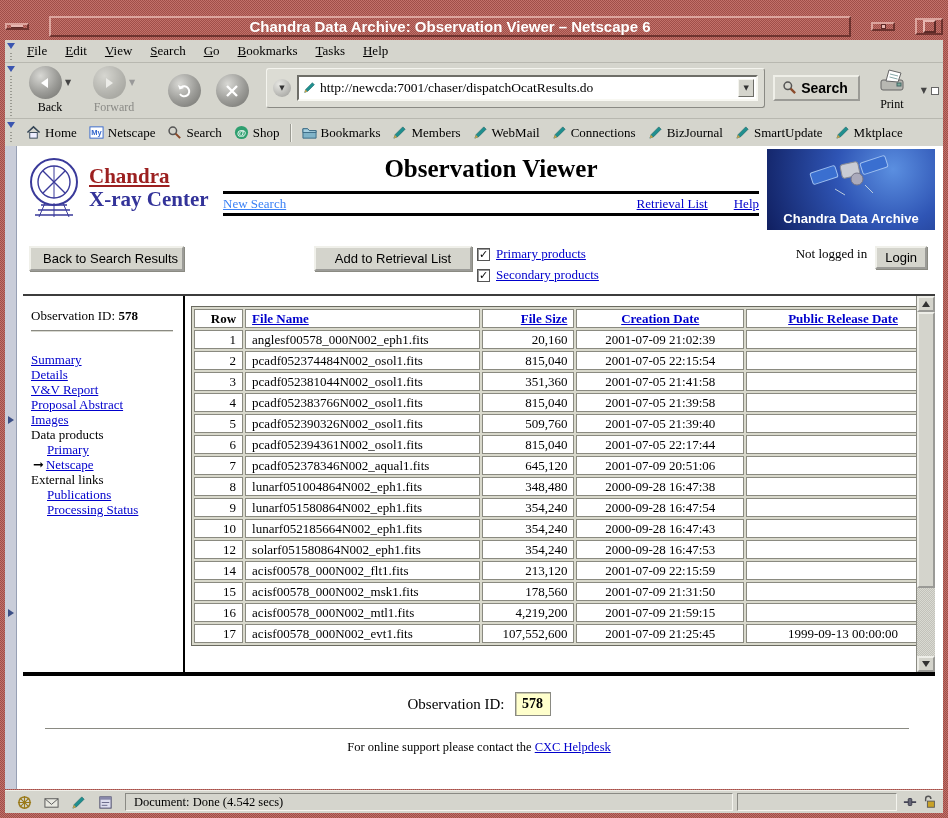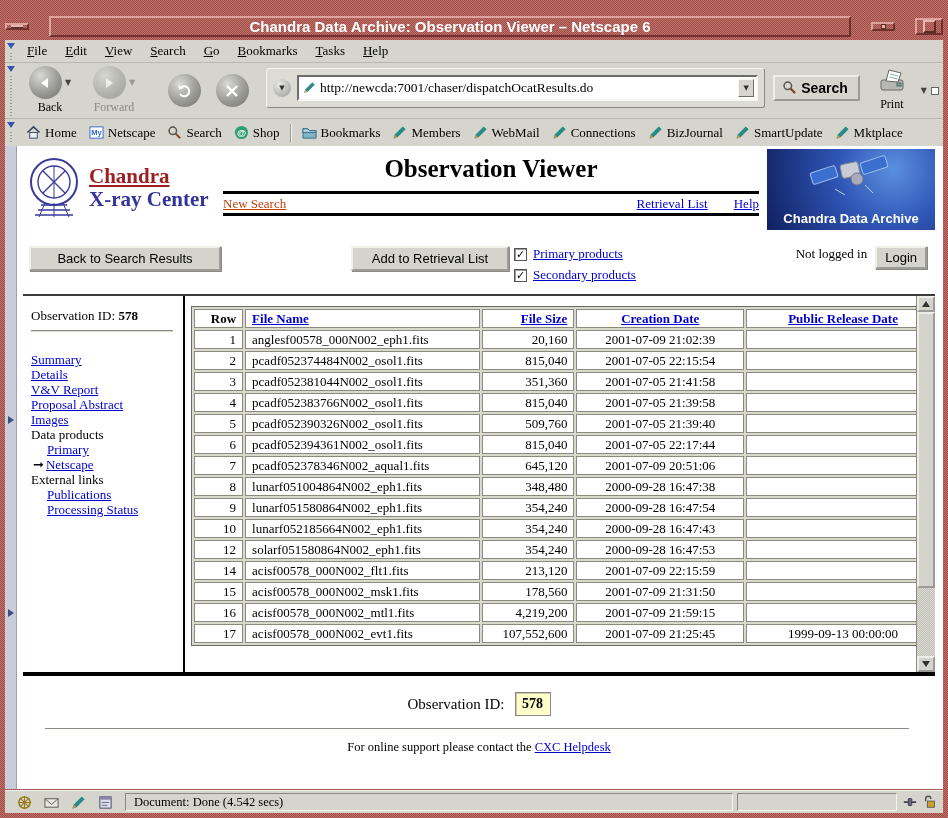--- a/index.html
+++ b/index.html
@@ -81,31 +81,31 @@
   .hdr { display:flex; margin-top:1px; }
   .logo-block { flex:0 0 200px; display:flex; align-items:flex-start; padding-top:6px; }
   .logo-text { margin-left:4px; margin-top:10px; font-weight:bold; font-size:21px; line-height:23px; }
   .logo-l1 { color:#9c2020;text-decoration:underline; } .logo-l2 { color:#333399; }
   .hdr-center { flex:1; padding-top:6px; }
   .page-title { text-align:center; font-weight:bold; font-size:25px; margin-bottom:8px; }
   .black-rule { height:3px; background:#000; }
   .hdr-links { display:flex; align-items:center; height:19px; font-size:13px; }
   .spacer { flex:1; }
   a, .linkish { color:#0000cc; text-decoration:underline; cursor:pointer; }
-  .visited { color:#c2410c; }
+  .visited { color:#3b82f6; }
   .banner { flex:0 0 168px; height:81px; margin-left:8px; position:relative; overflow:hidden;
     background:radial-gradient(circle at 75% 25%, #5b8fe0 0%, #2f55b5 40%, #101f60 100%); }
   .banner-label { position:absolute; bottom:4px; width:100%; text-align:center; color:#fff;
     font-family:"Liberation Sans","DejaVu Sans",sans-serif; font-weight:bold; font-size:13px; }
   .banner svg { position:absolute; top:6px; left:38px; }
 
   .actions { display:flex; align-items:flex-start; margin-top:16px; height:44px; }
   .btn3d { background:#d4d4cc; border:2px outset #f0f0ea; box-shadow:1px 1px 0 #8a8a82;
     font-size:13px; padding:3px 12px; white-space:nowrap; }
-  .btn-back { margin-left:6px; width:192px; }
+  .btn-back { margin-left:6px; width:155px; }
   .btn-add { margin-left:130px; width:158px; }
   .checks { margin-left:5px; display:flex; flex-direction:column; gap:5px; }
   .check-row { display:flex; align-items:center; gap:6px; }
   .cb { width:13px; height:13px; background:#fff; border:1px solid #555;
     box-shadow:inset 1px 1px 0 #999; display:flex; align-items:center; justify-content:center;
     font-size:11px; font-family:"DejaVu Sans",sans-serif; line-height:11px; }
   .login-group { margin-left:auto; display:flex; align-items:flex-start; gap:8px; margin-right:8px; }
   .btn-login { padding:2px 8px; }
 
   

